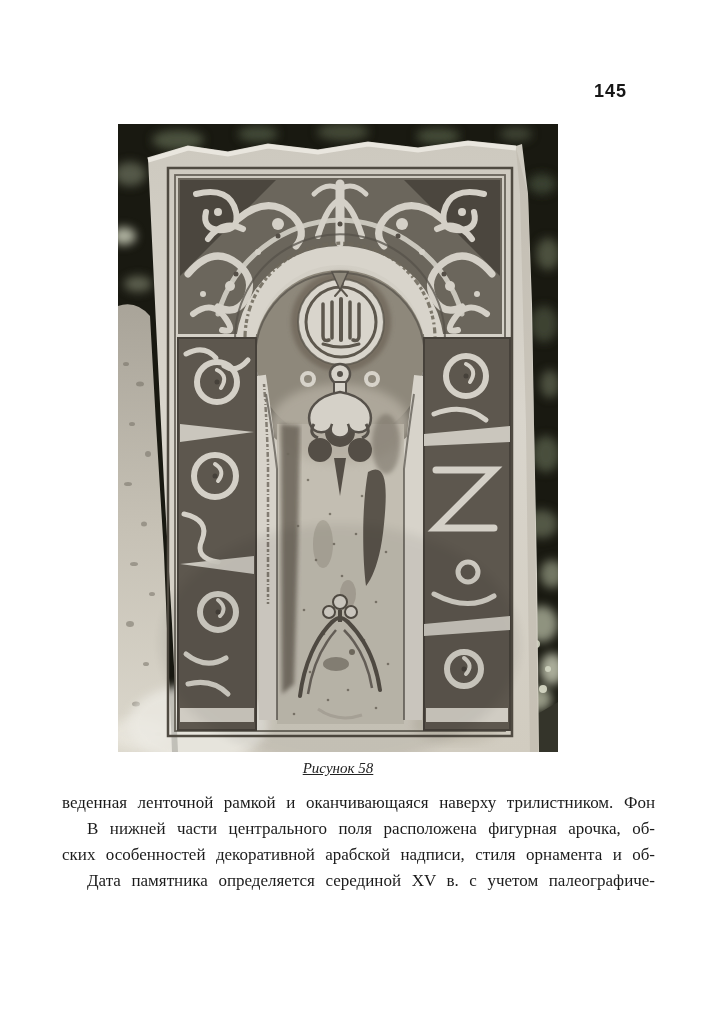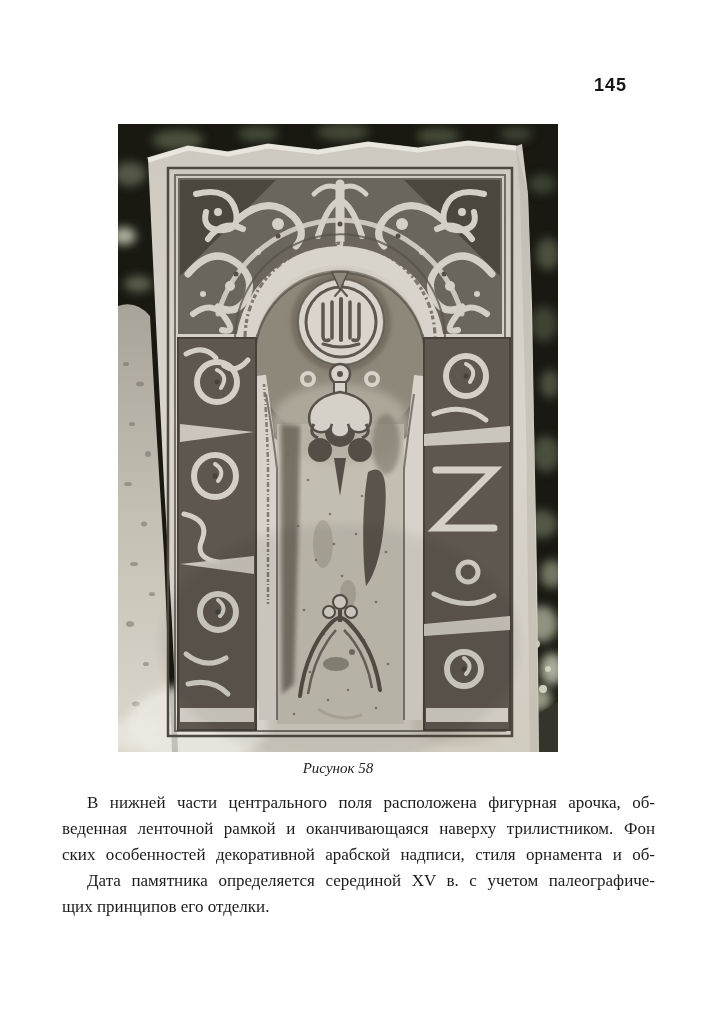--- a/index.html
+++ b/index.html
@@ -2,32 +2,32 @@
 <html><head>
 <meta charset="utf-8">
 <style>
   html,body { margin:0; padding:0; background:#e8e8e8; }
   .page {
     position:relative; width:717px; height:1024px; margin:0 auto;
     background:#ffffff; overflow:hidden;
     font-family:"Liberation Serif", serif; color:#1b1b1b;
   }
   .page-number {
-    position:absolute; top:75px; right:90px;
+    position:absolute; top:81px; right:90px;
     font-family:"Liberation Sans", sans-serif;
     font-weight:bold; font-size:18px; letter-spacing:1px; color:#161616;
   }
   .photo {
     position:absolute; left:118px; top:124px; width:440px; height:628px;
     background:#191911; overflow:hidden;
   }
   .photo svg { display:block; }
   .caption {
     position:absolute; left:118px; top:760px; width:440px;
-    text-align:center; font-style:italic; font-size:15px; color:#222;
+    text-align:center; font-style:italic; font-size:15px; color:#222;text-decoration:underline;
   }
   .bodytext { position:absolute; left:62px; top:790px; width:593px; }
   .line {
     font-size:17px; line-height:26px; height:26px;
     white-space:nowrap; color:#1b1b1b;
   }
   .just { white-space:normal; text-align:justify; text-align-last:justify; }
   .indent { text-indent:25px; }
 </style>
 </head>
@@ -310,20 +310,19 @@
         <circle cx="346" cy="545" r="2.5" fill="#46413a"></circle>
       </g>
 
       <ellipse cx="222" cy="520" rx="180" ry="120" fill="#000000" opacity="0.06" filter="url(#soft2)"></ellipse>
     </svg>
   </div>
 
   <div class="caption">Рисунок 58</div>
 
   <div class="bodytext">
+    <div class="line just">веденная ленточной рамкой и оканчивающаяся наверху трилистником. Фон</div>
     <div class="line just indent">В нижней части центрального поля расположена фигурная арочка, об-</div>
-    <div class="line just">веденная ленточной рамкой и оканчивающаяся наверху трилистником. Фон</div>
     <div class="line just">ских особенностей декоративной арабской надписи, стиля орнамента и об-</div>
     <div class="line just indent">Дата памятника определяется серединой XV в. с учетом палеографиче-</div>
-    <div class="line">щих принципов его отделки.</div>
   </div>
 
 </div>
 
 </body></html>

